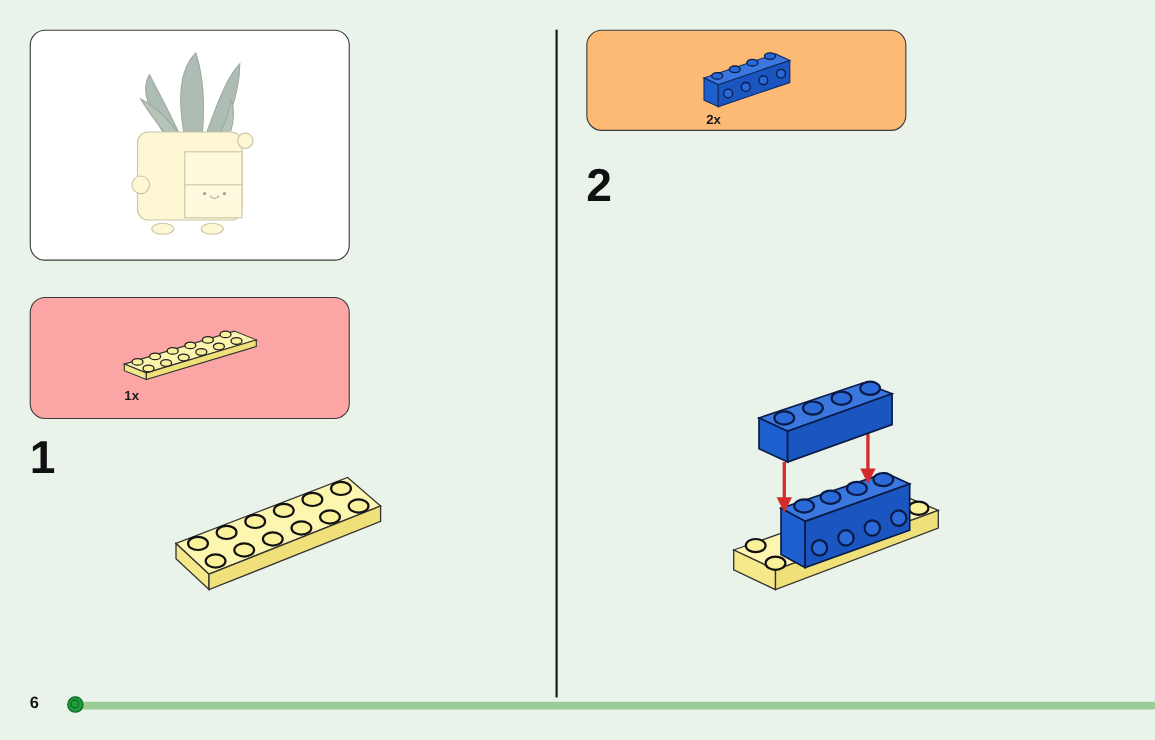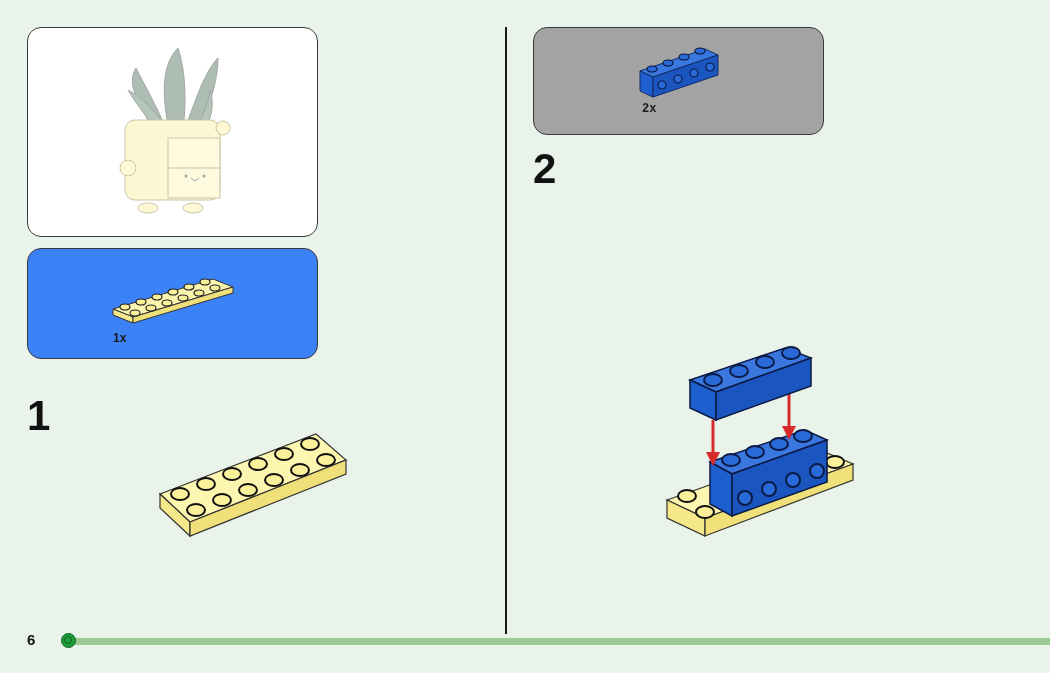--- a/index.html
+++ b/index.html
@@ -1,20 +1,20 @@
 <!DOCTYPE html>
 <html><head>
 <meta charset="utf-8">
 <style>
   html, body { margin:0; padding:0; }
   body { width:1050px; height:673px; background:#eaf3ea; position:relative; overflow:hidden; font-family:"Liberation Sans", sans-serif; }
   .panel { position:absolute; border:1.5px solid #3a3a3a; border-radius:14px; box-sizing:border-box; }
   .preview { left:27px; top:27px; width:291px; height:210px; background:#ffffff; }
-  .parts1 { left:27px; top:248px; width:291px; height:111px; background:#3b82f6; }
-  .parts2 { left:533px; top:27px; width:291px; height:108px; background:#a3a3a3;font-family:Liberation Mono, monospace; }
+  .parts1 { left:27px; top:270px; width:291px; height:111px; background:#fca5a5; }
+  .parts2 { left:533px; top:27px; width:291px; height:92px; background:#fdba74; }
   .qty { position:absolute; font-size:12px; font-weight:bold; color:#1a1a1a; }
   .step { position:absolute; font-size:42px; font-weight:bold; color:#111; line-height:1; }
   .divider { position:absolute; left:505px; top:27px; width:2px; height:607px; background:#1a1a1a; }
   .progress-line { position:absolute; left:70px; top:638px; width:980px; height:7px; background:#9ccc96; }
   .progress-dot { position:absolute; left:61px; top:633px; width:15px; height:15px; border-radius:50%; background:#1e9e3a; border:1.5px solid #0c5f22; box-sizing:border-box; }
   .progress-dot::after { content:""; position:absolute; left:2px; top:2px; width:8px; height:8px; border-radius:50%; border:1px solid #0c5f22; box-sizing:border-box; }
   .page-num { position:absolute; left:27px; top:631px; font-size:15px; font-weight:bold; color:#111; }
   svg { position:absolute; overflow:visible; }
 </style>
 </head>

